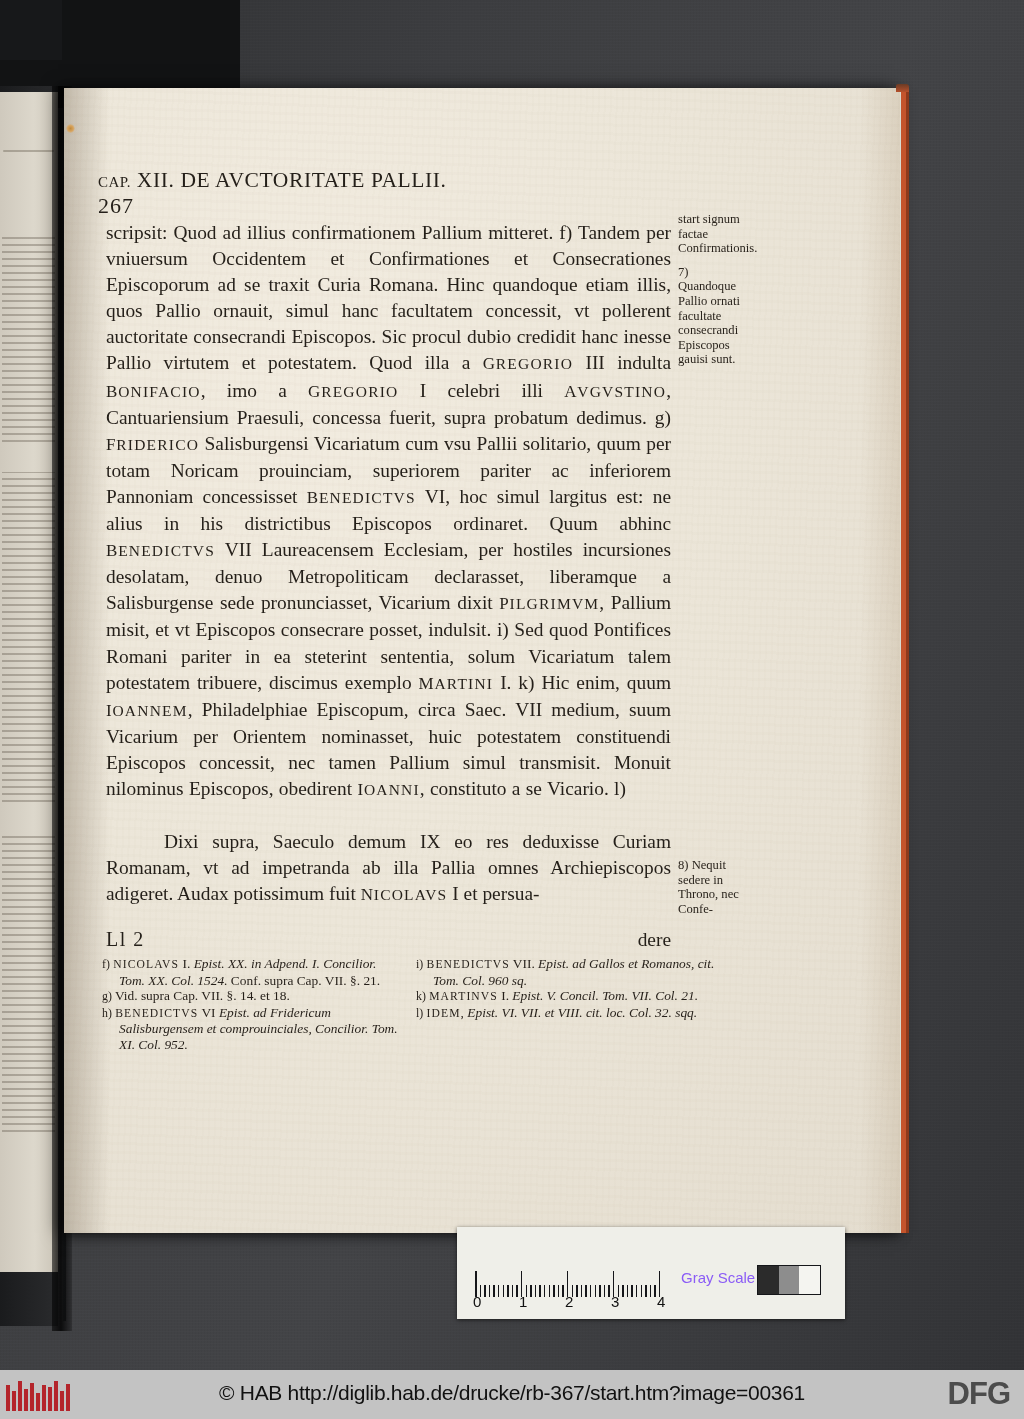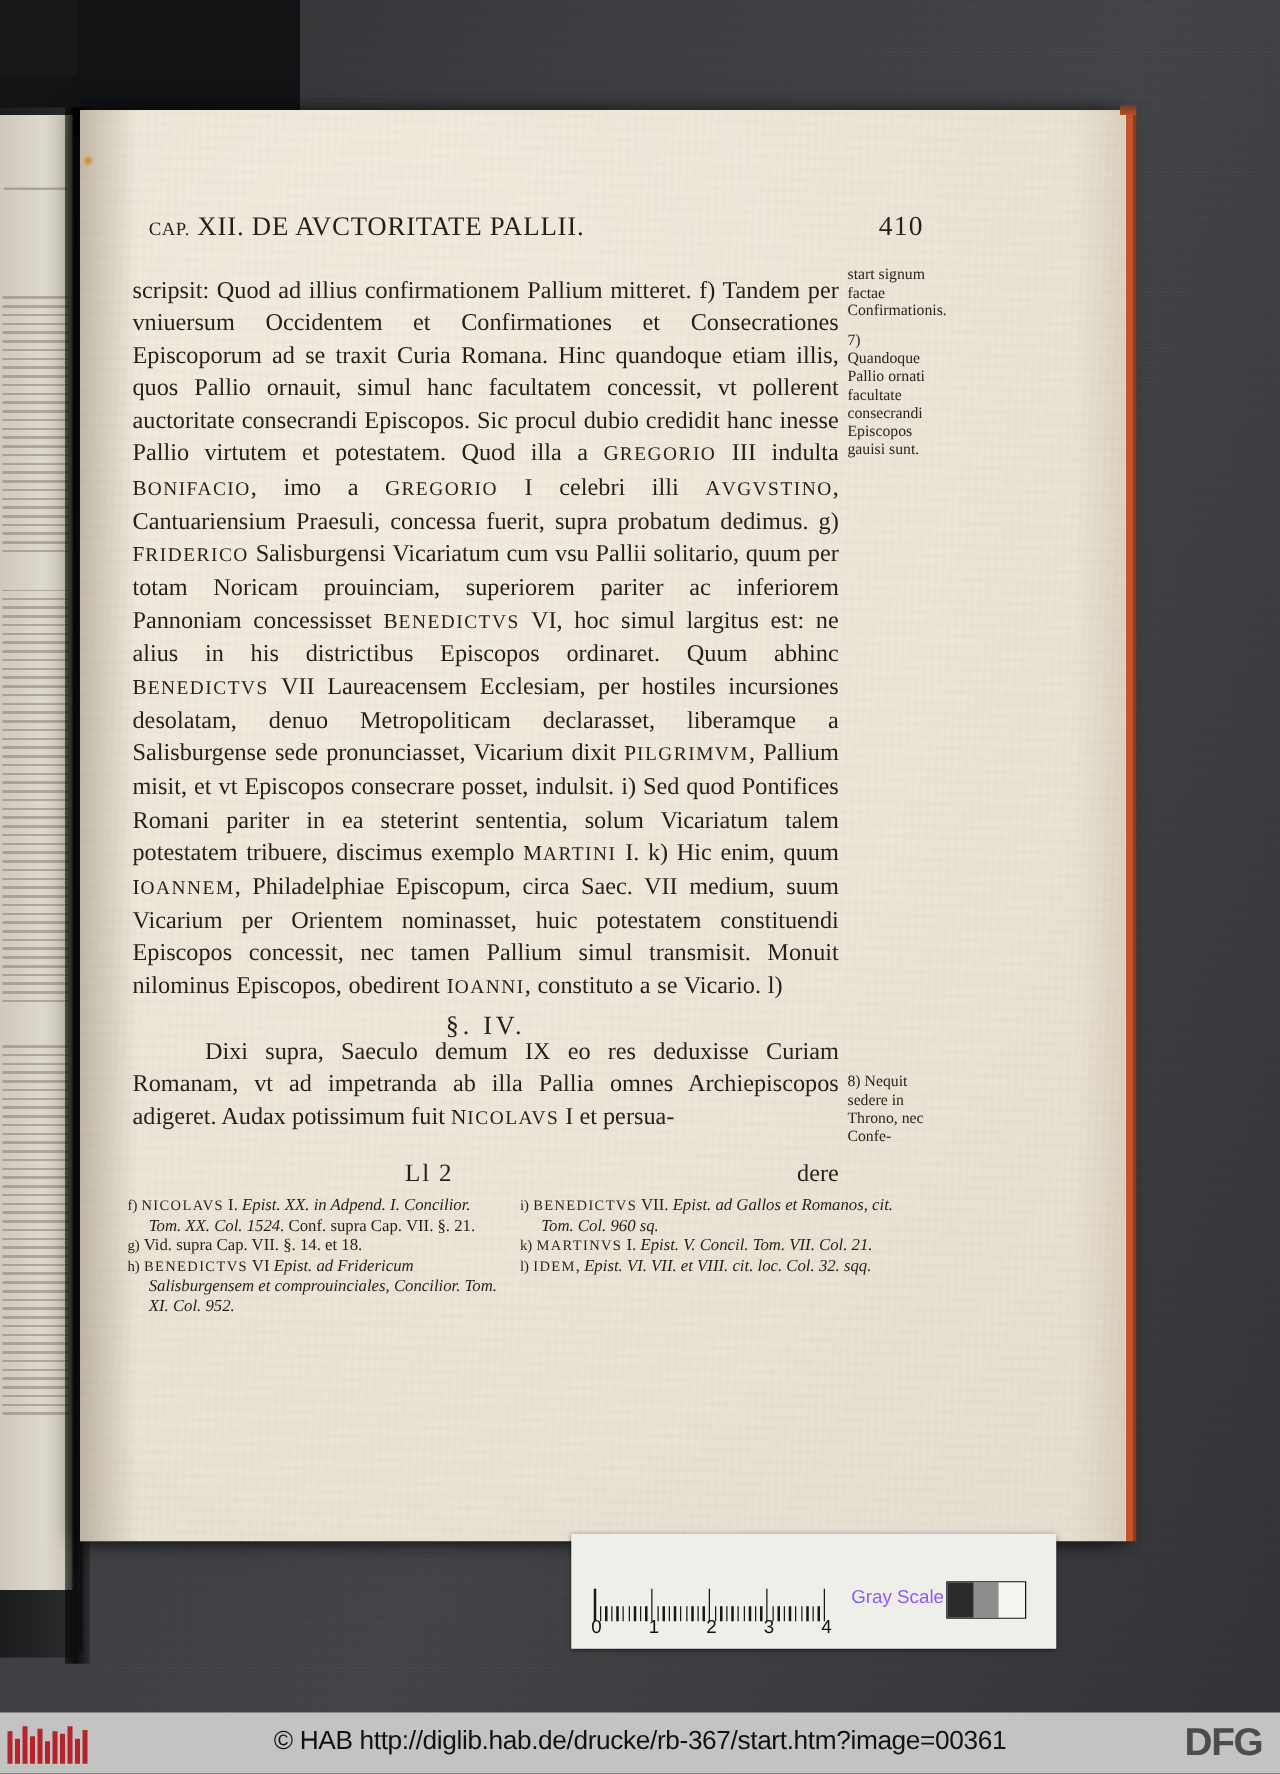--- a/index.html
+++ b/index.html
@@ -67,22 +67,22 @@
     background:linear-gradient(180deg,#6b3b24,#b5502c);border-radius:2px 3px 0 0;}
 
   
   .foxing{position:absolute;left:66px;top:124px;width:9px;height:9px;border-radius:50%;
     background:radial-gradient(circle,#c08a3e 0%,#d8a45e 45%,rgba(216,164,94,0) 75%);}
 
   
   .type{position:absolute;left:46px;top:0;width:770px;height:100%;
     color:#241f19;}
 
-  .head-row{position:absolute;left:73px;top:168px;width:620px;
-    display:flex;align-items:baseline;justify-content:space-between;}
+  .head-row{position:absolute;left:52px;top:168px;width:620px;
+    display:flex;align-items:baseline;justify-content:space-between;flex-direction:column;}
   .running-head{font-size:21.5px;letter-spacing:.6px;white-space:nowrap;}
   .running-head .smallcap{font-size:15px;letter-spacing:.4px;}
   .folio{font-size:22px;letter-spacing:1px;}
 
   
   .body{position:absolute;left:60px;top:220px;width:565px;
     font-size:19.4px;line-height:26.1px;text-align:justify;
     -webkit-hyphens:none;hyphens:none;word-spacing:.5px;}
   .body p{margin:0;}
   .sc{font-size:15.5px;letter-spacing:1.2px;}
@@ -91,21 +91,21 @@
   
   .sec-head{position:absolute;left:60px;top:808px;width:565px;text-align:center;
     font-size:21px;letter-spacing:3px;}
 
   .body2{position:absolute;left:60px;top:829px;width:565px;
     font-size:19.4px;line-height:26.1px;text-align:justify;}
   .body2 p{margin:0;text-indent:58px;}
 
   .sig-row{position:absolute;left:60px;top:928px;width:565px;
     display:flex;justify-content:space-between;align-items:baseline;}
-  .signature{margin-left:218px;font-size:20px;letter-spacing:1.5px;}
+  .signature{font-size:20px;letter-spacing:1.5px;}
   .catchword{font-size:19.4px;}
 
   
   .marginalia{position:absolute;left:632px;width:62px;
     font-size:12.6px;line-height:14.6px;color:#2a241d;text-align:left;}
   .marginalia p{margin:0;}
   .marg-top{top:212px;}
   .marg-bot{top:858px;}
 
   
@@ -175,28 +175,27 @@
 <div class="fore-edge-top"></div>
 <div class="foxing"></div>
 
 <div class="type">
 
   <div class="head-row">
     <div class="running-head">
       <span class="smallcap">CAP.</span>
       <span>XII. DE AVCTORITATE PALLII.</span>
     </div>
-    <div class="folio">410</div>
+    <div class="folio">267</div>
   </div>
 
   <div class="body">
     <p><span>scripsit: Quod ad illius confirmationem Pallium mitteret. f) Tandem per vniuersum Occidentem et Confirmationes et Consecrationes Episcoporum ad se traxit Curia Romana. Hinc quandoque etiam illis, quos Pallio ornauit, simul hanc facultatem concessit, vt pollerent auctoritate consecrandi Episcopos. Sic procul dubio credidit hanc inesse Pallio virtutem et potestatem. Quod illa a <span class="sc-l">G</span><span class="sc">REGORIO</span> III indulta <span class="sc-l">B</span><span class="sc">ONIFACIO</span>, imo a <span class="sc-l">G</span><span class="sc">REGORIO</span> I celebri illi <span class="sc-l">A</span><span class="sc">VGVSTINO</span>, Cantuariensium Praesuli, concessa fuerit, supra probatum dedimus. g) <span class="sc-l">F</span><span class="sc">RIDERICO</span> Salisburgensi Vicariatum cum vsu Pallii solitario, quum per totam Noricam prouinciam, superiorem pariter ac inferiorem Pannoniam concessisset <span class="sc-l">B</span><span class="sc">ENEDICTVS</span> VI, hoc simul largitus est: ne alius in his districtibus Episcopos ordinaret. Quum abhinc <span class="sc-l">B</span><span class="sc">ENEDICTVS</span> VII Laureacensem Ecclesiam, per hostiles incursiones desolatam, denuo Metropoliticam declarasset, liberamque a Salisburgense sede pronunciasset, Vicarium dixit <span class="sc-l">P</span><span class="sc">ILGRIMVM</span>, Pallium misit, et vt Episcopos consecrare posset, indulsit. i) Sed quod Pontifices Romani pariter in ea steterint sententia, solum Vicariatum talem potestatem tribuere, discimus exemplo <span class="sc-l">M</span><span class="sc">ARTINI</span> I. k) Hic enim, quum <span class="sc-l">I</span><span class="sc">OANNEM</span>, Philadelphiae Episcopum, circa Saec. VII medium, suum Vicarium per Orientem nominasset, huic potestatem constituendi Episcopos concessit, nec tamen Pallium simul transmisit. Monuit nilominus Episcopos, obedirent <span class="sc-l">I</span><span class="sc">OANNI</span>, constituto a se Vicario. l)</span></p>
   </div>
 
-  <div class="sec-head">§. IV.</div>
 
   <div class="body2">
     <p><span>Dixi supra, Saeculo demum IX eo res deduxisse Curiam Romanam, vt ad impetranda ab illa Pallia omnes Archiepiscopos adigeret. Audax potissimum fuit <span class="sc-l">N</span><span class="sc">ICOLAVS</span> I et persua-</span></p>
   </div>
 
   <div class="sig-row">
     <div class="signature">Ll 2</div>
     <div class="catchword">dere</div>
   </div>
 

